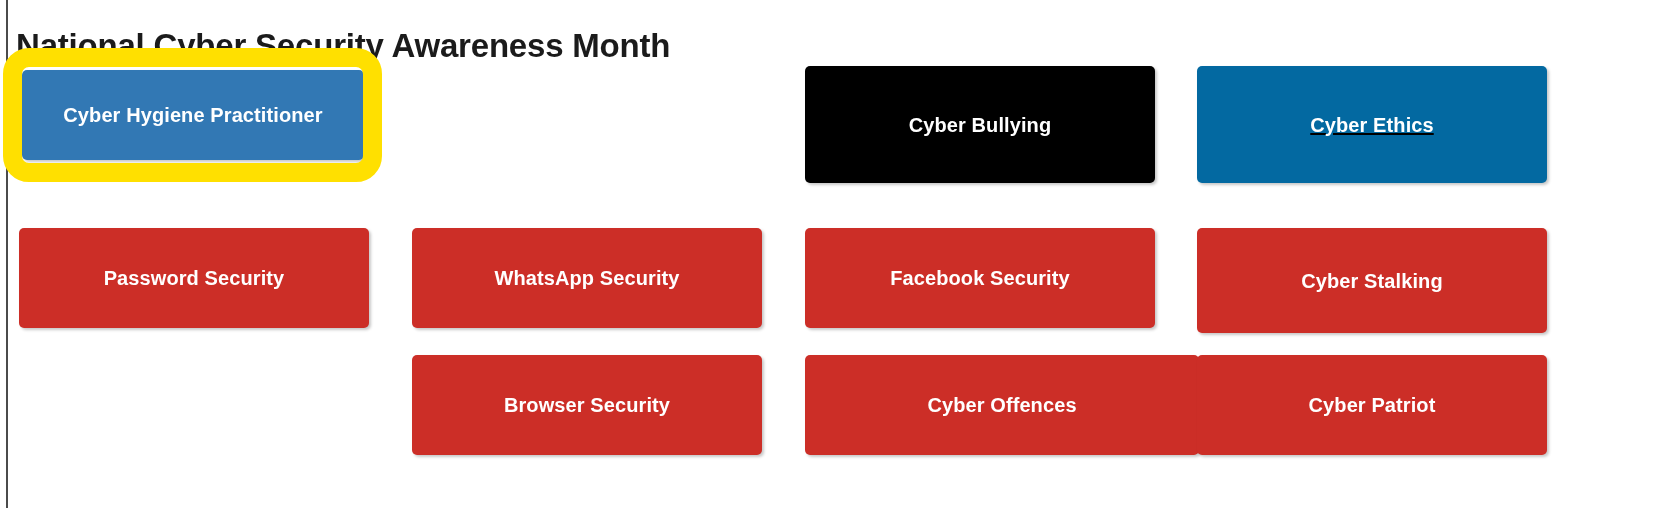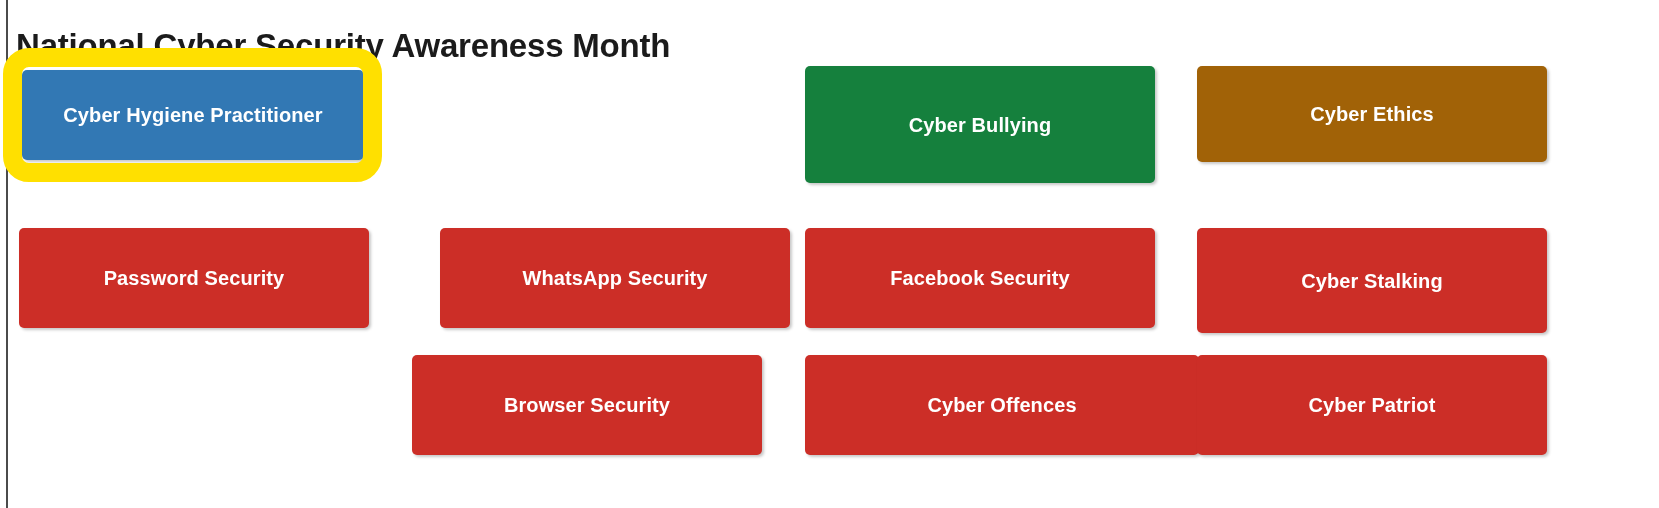--- a/index.html
+++ b/index.html
@@ -94,30 +94,30 @@
 <div id="page">
 
   <div class="left-rule"></div>
 
   <h1 class="page-title">National Cyber Security Awareness Month</h1>
 
   <div class="grid" id="card-grid">
       <div class="card" style="left: 22px; top: 70px; width: 342px; height: 90px; background: rgb(50, 120, 180);">
         <span class="card-label">Cyber Hygiene Practitioner</span>
       </div>
-      <div class="card" style="left: 805px; top: 66px; width: 350px; height: 117px; background: #15803d;">
+      <div class="card" style="left: 805px; top: 66px; width: 350px; height: 117px; background: #000000;">
         <span class="card-label">Cyber Bullying</span>
       </div>
-      <div class="card" style="left: 1197px; top: 66px; width: 350px; height: 96px; background: #a16207;">
+      <div class="card" style="left: 1197px; top: 66px; width: 350px; height: 117px; background: #0369a1; text-decoration: underline;">
         <span class="card-label">Cyber Ethics</span>
       </div>
       <div class="card" style="left: 19px; top: 228px; width: 350px; height: 100px; background: rgb(204, 46, 39);">
         <span class="card-label">Password Security</span>
       </div>
-      <div class="card" style="left: 412px; top: 228px; width: 350px; height: 100px; background: rgb(204, 46, 39); margin-left: 28px;">
+      <div class="card" style="left: 412px; top: 228px; width: 350px; height: 100px; background: rgb(204, 46, 39);">
         <span class="card-label">WhatsApp Security</span>
       </div>
       <div class="card" style="left: 805px; top: 228px; width: 350px; height: 100px; background: rgb(204, 46, 39);">
         <span class="card-label">Facebook Security</span>
       </div>
       <div class="card" style="left: 1197px; top: 228px; width: 350px; height: 105px; background: rgb(204, 46, 39);">
         <span class="card-label">Cyber Stalking</span>
       </div>
       <div class="card" style="left: 412px; top: 355px; width: 350px; height: 100px; background: rgb(204, 46, 39); justify-content: center;">
         <span class="card-label">Browser Security</span>

